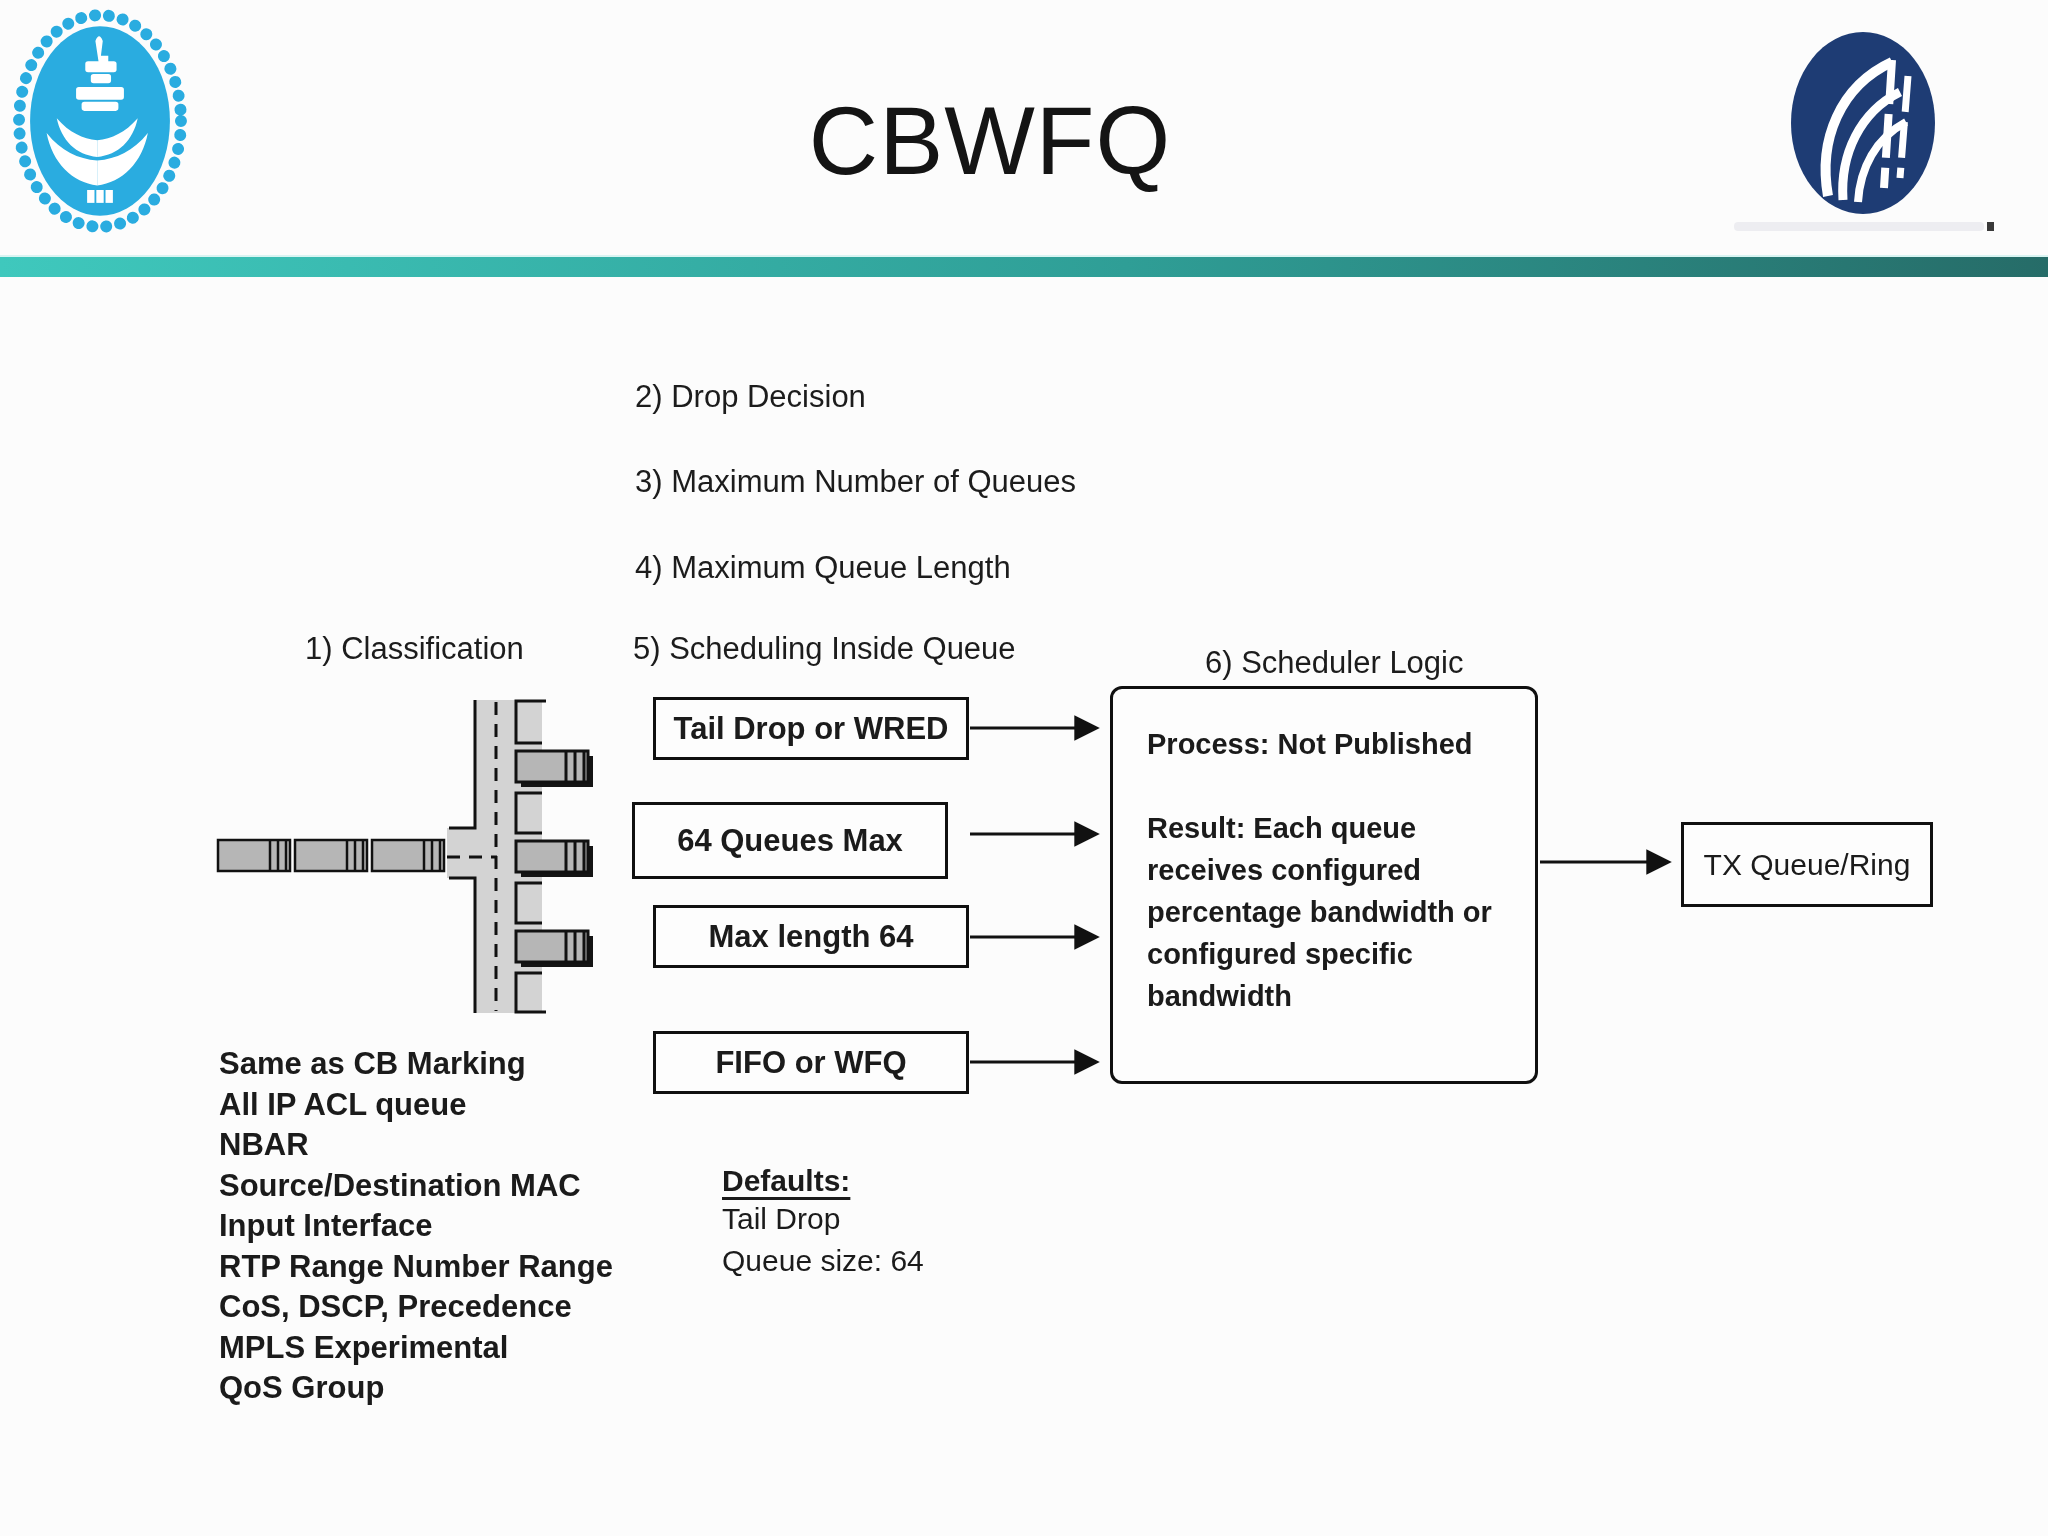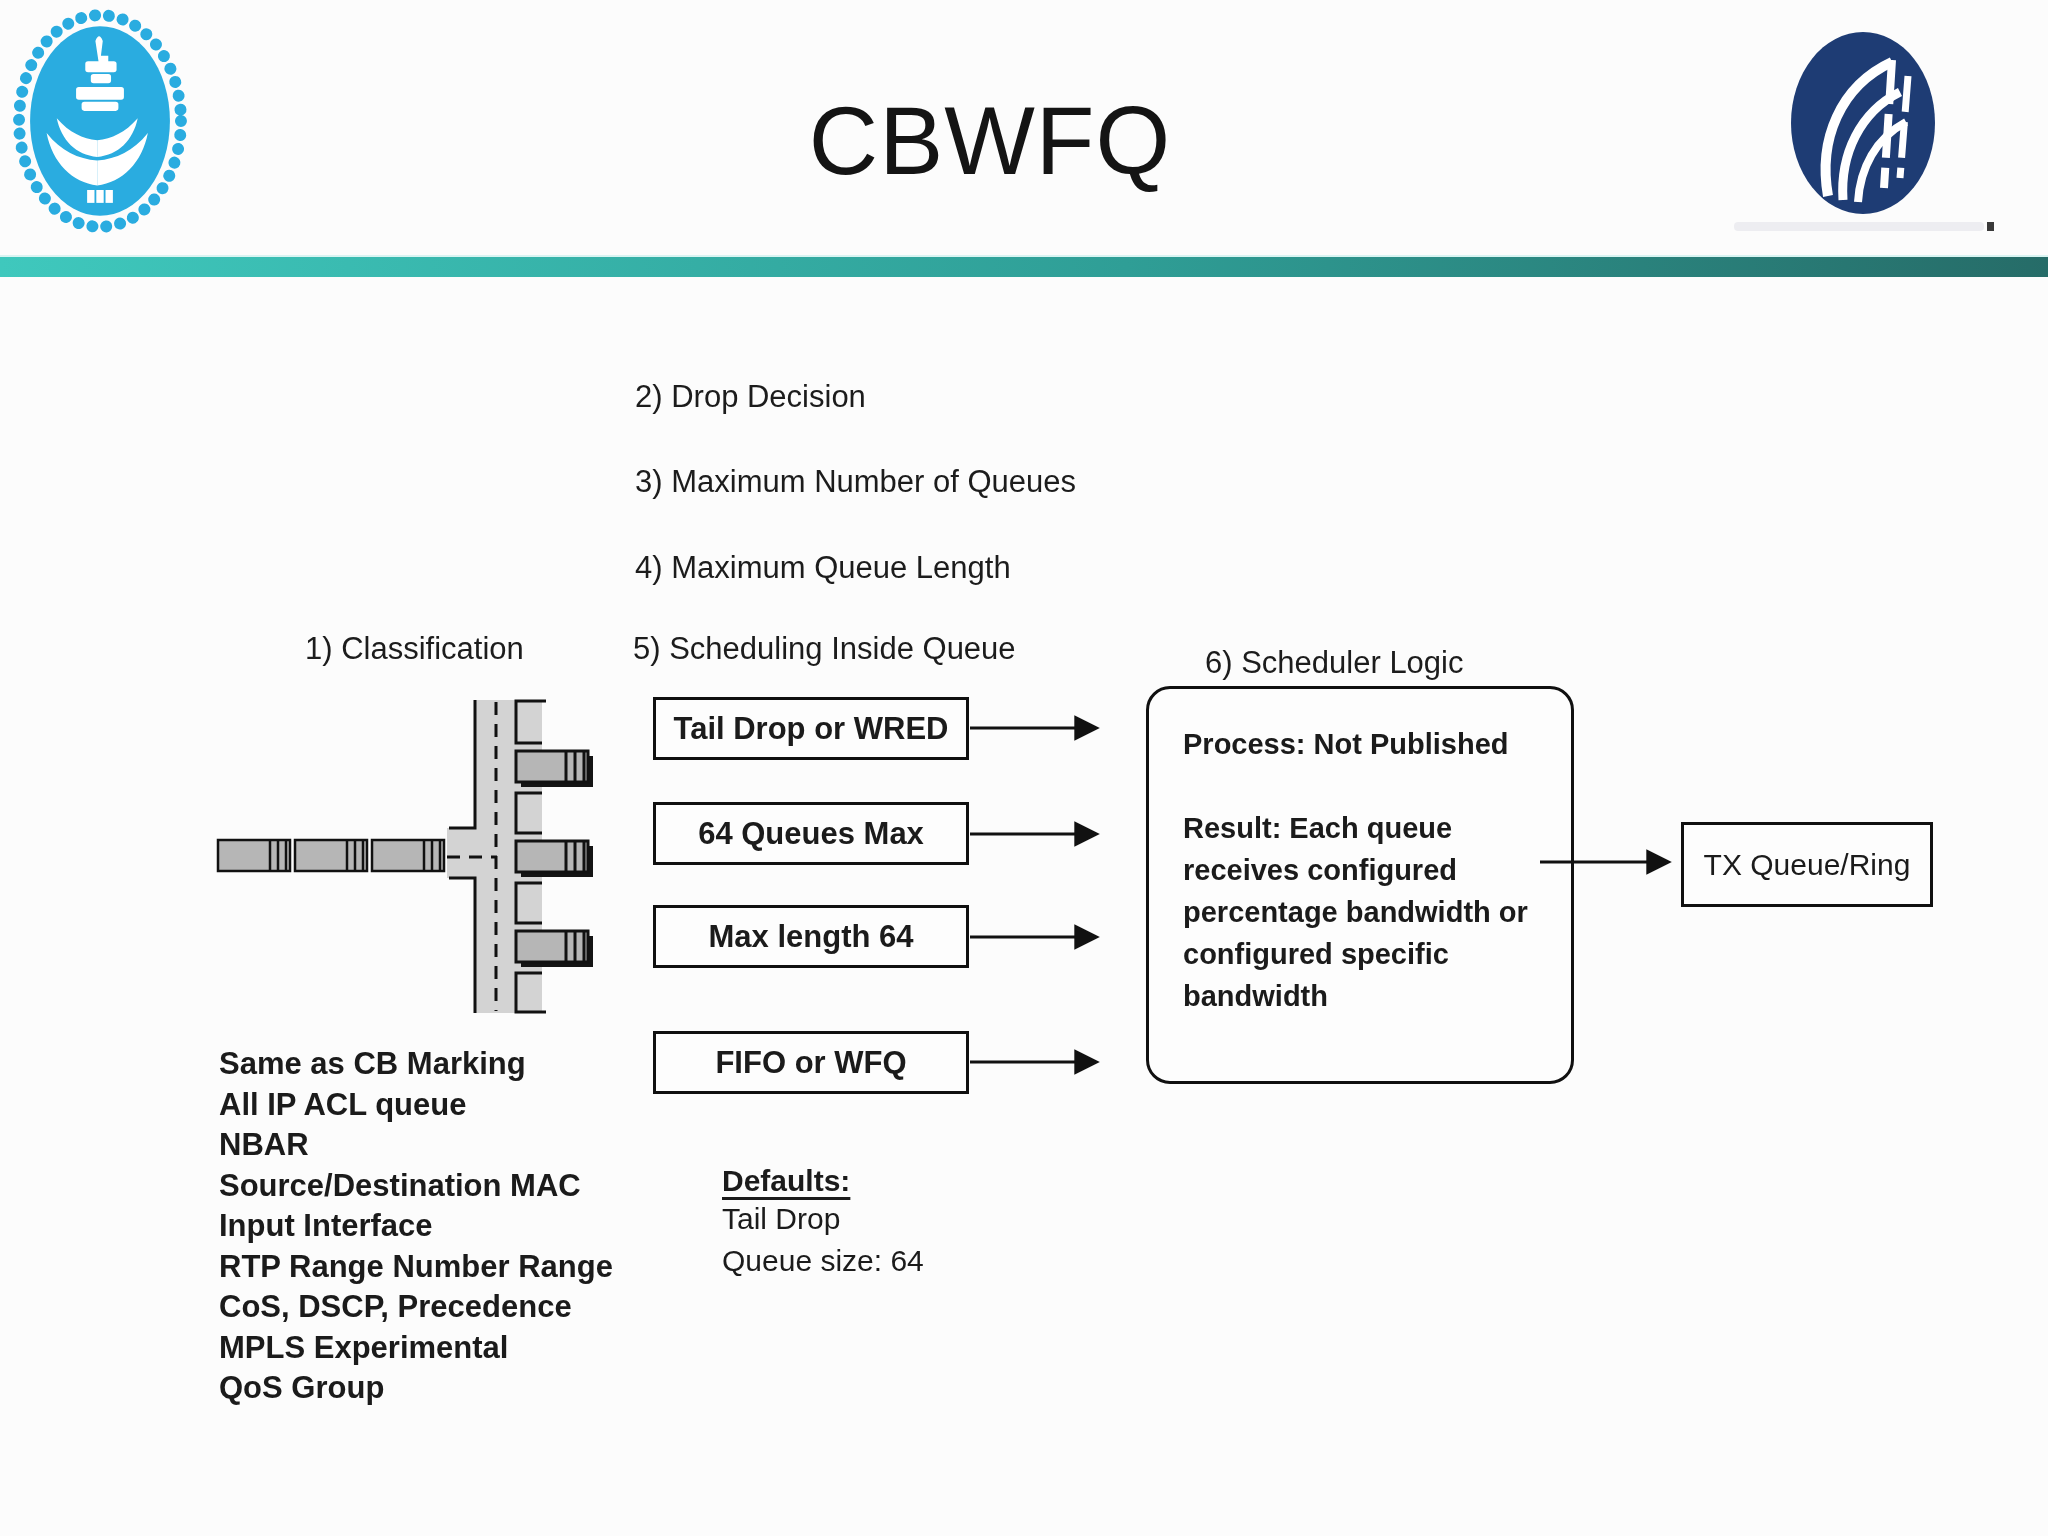--- a/index.html
+++ b/index.html
@@ -4,22 +4,22 @@
 <style>
   html,body{margin:0;padding:0;background:#ffffff;}
   .slide{position:relative;width:2048px;height:1536px;background:#fcfcfc;overflow:hidden;
          font-family:"Liberation Sans","DejaVu Sans",sans-serif;color:#1b1b1b;}
   .abs{position:absolute;}
   .title{font-size:96px;font-weight:400;text-align:center;letter-spacing:1px;color:#141414;}
   .accent-bar{left:0;top:255px;width:2048px;height:22px;border-top:2px solid #d9f4f2;box-sizing:border-box;}
   .step{font-size:31px;white-space:nowrap;color:#1c1c1c;}
   .qbox{border:3px solid #101010;background:#fdfdfd;display:flex;align-items:center;justify-content:center;
         font-weight:bold;font-size:31px;box-sizing:border-box;}
-  .sched{border:3px solid #101010;border-radius:24px;background:#fdfdfd;box-sizing:border-box;
-         font-weight:bold;font-size:29px;line-height:42px;padding:34px 20px 0 34px;margin-left:36px;}
+  .sched{border:3px solid #101010;border-radius:12px;background:#fdfdfd;box-sizing:border-box;
+         font-weight:bold;font-size:29px;line-height:42px;padding:34px 20px 0 34px;}
   .sched p{margin:0 0 42px 0;}
   .txbox{border:3px solid #101010;background:#fdfdfd;display:flex;align-items:center;justify-content:center;
          font-size:30px;box-sizing:border-box;}
   .listc div{font-weight:bold;font-size:31px;line-height:40.5px;white-space:nowrap;}
   .def-head{font-weight:bold;font-size:30px;text-decoration:underline;text-decoration-thickness:3px;text-underline-offset:6px;}
   .def-line{font-size:30px;line-height:42px;}
   .faint-caption{background:#ededf1;border-radius:4px;}
   .faint-dot{position:absolute;right:-10px;top:0;width:7px;height:9px;background:#3a3a3a;}
   svg{display:block;}
 </style>
@@ -139,21 +139,21 @@
           <rect x="516" y="931" width="72" height="31" fill="#b6b6b6" stroke="#111" stroke-width="3"></rect>
           <line x1="566" y1="931" x2="566" y2="962" stroke="#111" stroke-width="3"></line>
           <line x1="575" y1="931" x2="575" y2="962" stroke="#111" stroke-width="3"></line>
           <line x1="584" y1="931" x2="584" y2="962" stroke="#111" stroke-width="3"></line>
         </g>
       </g>
     </svg>
   </div>
 
   <div class="abs qbox" style="left:653px;top:697px;width:316px;height:63px;">Tail Drop or WRED</div>
-  <div class="abs qbox" style="left:653px;top:802px;width:316px;height:63px;">64 Queues Max</div>
+  <div class="abs qbox" style="left:632px;top:802px;width:316px;height:77px;">64 Queues Max</div>
   <div class="abs qbox" style="left:653px;top:905px;width:316px;height:63px;">Max length 64</div>
   <div class="abs qbox" style="left:653px;top:1031px;width:316px;height:63px;">FIFO or WFQ</div>
 
   <div class="abs sched" style="left:1110px;top:686px;width:428px;height:398px;">
     <p>Process: Not Published</p>
     <p>Result: Each queue receives configured percentage bandwidth or configured specific bandwidth</p>
   </div>
 
   <div class="abs txbox" style="left:1681px;top:822px;width:252px;height:85px;">TX Queue/Ring</div>
 

